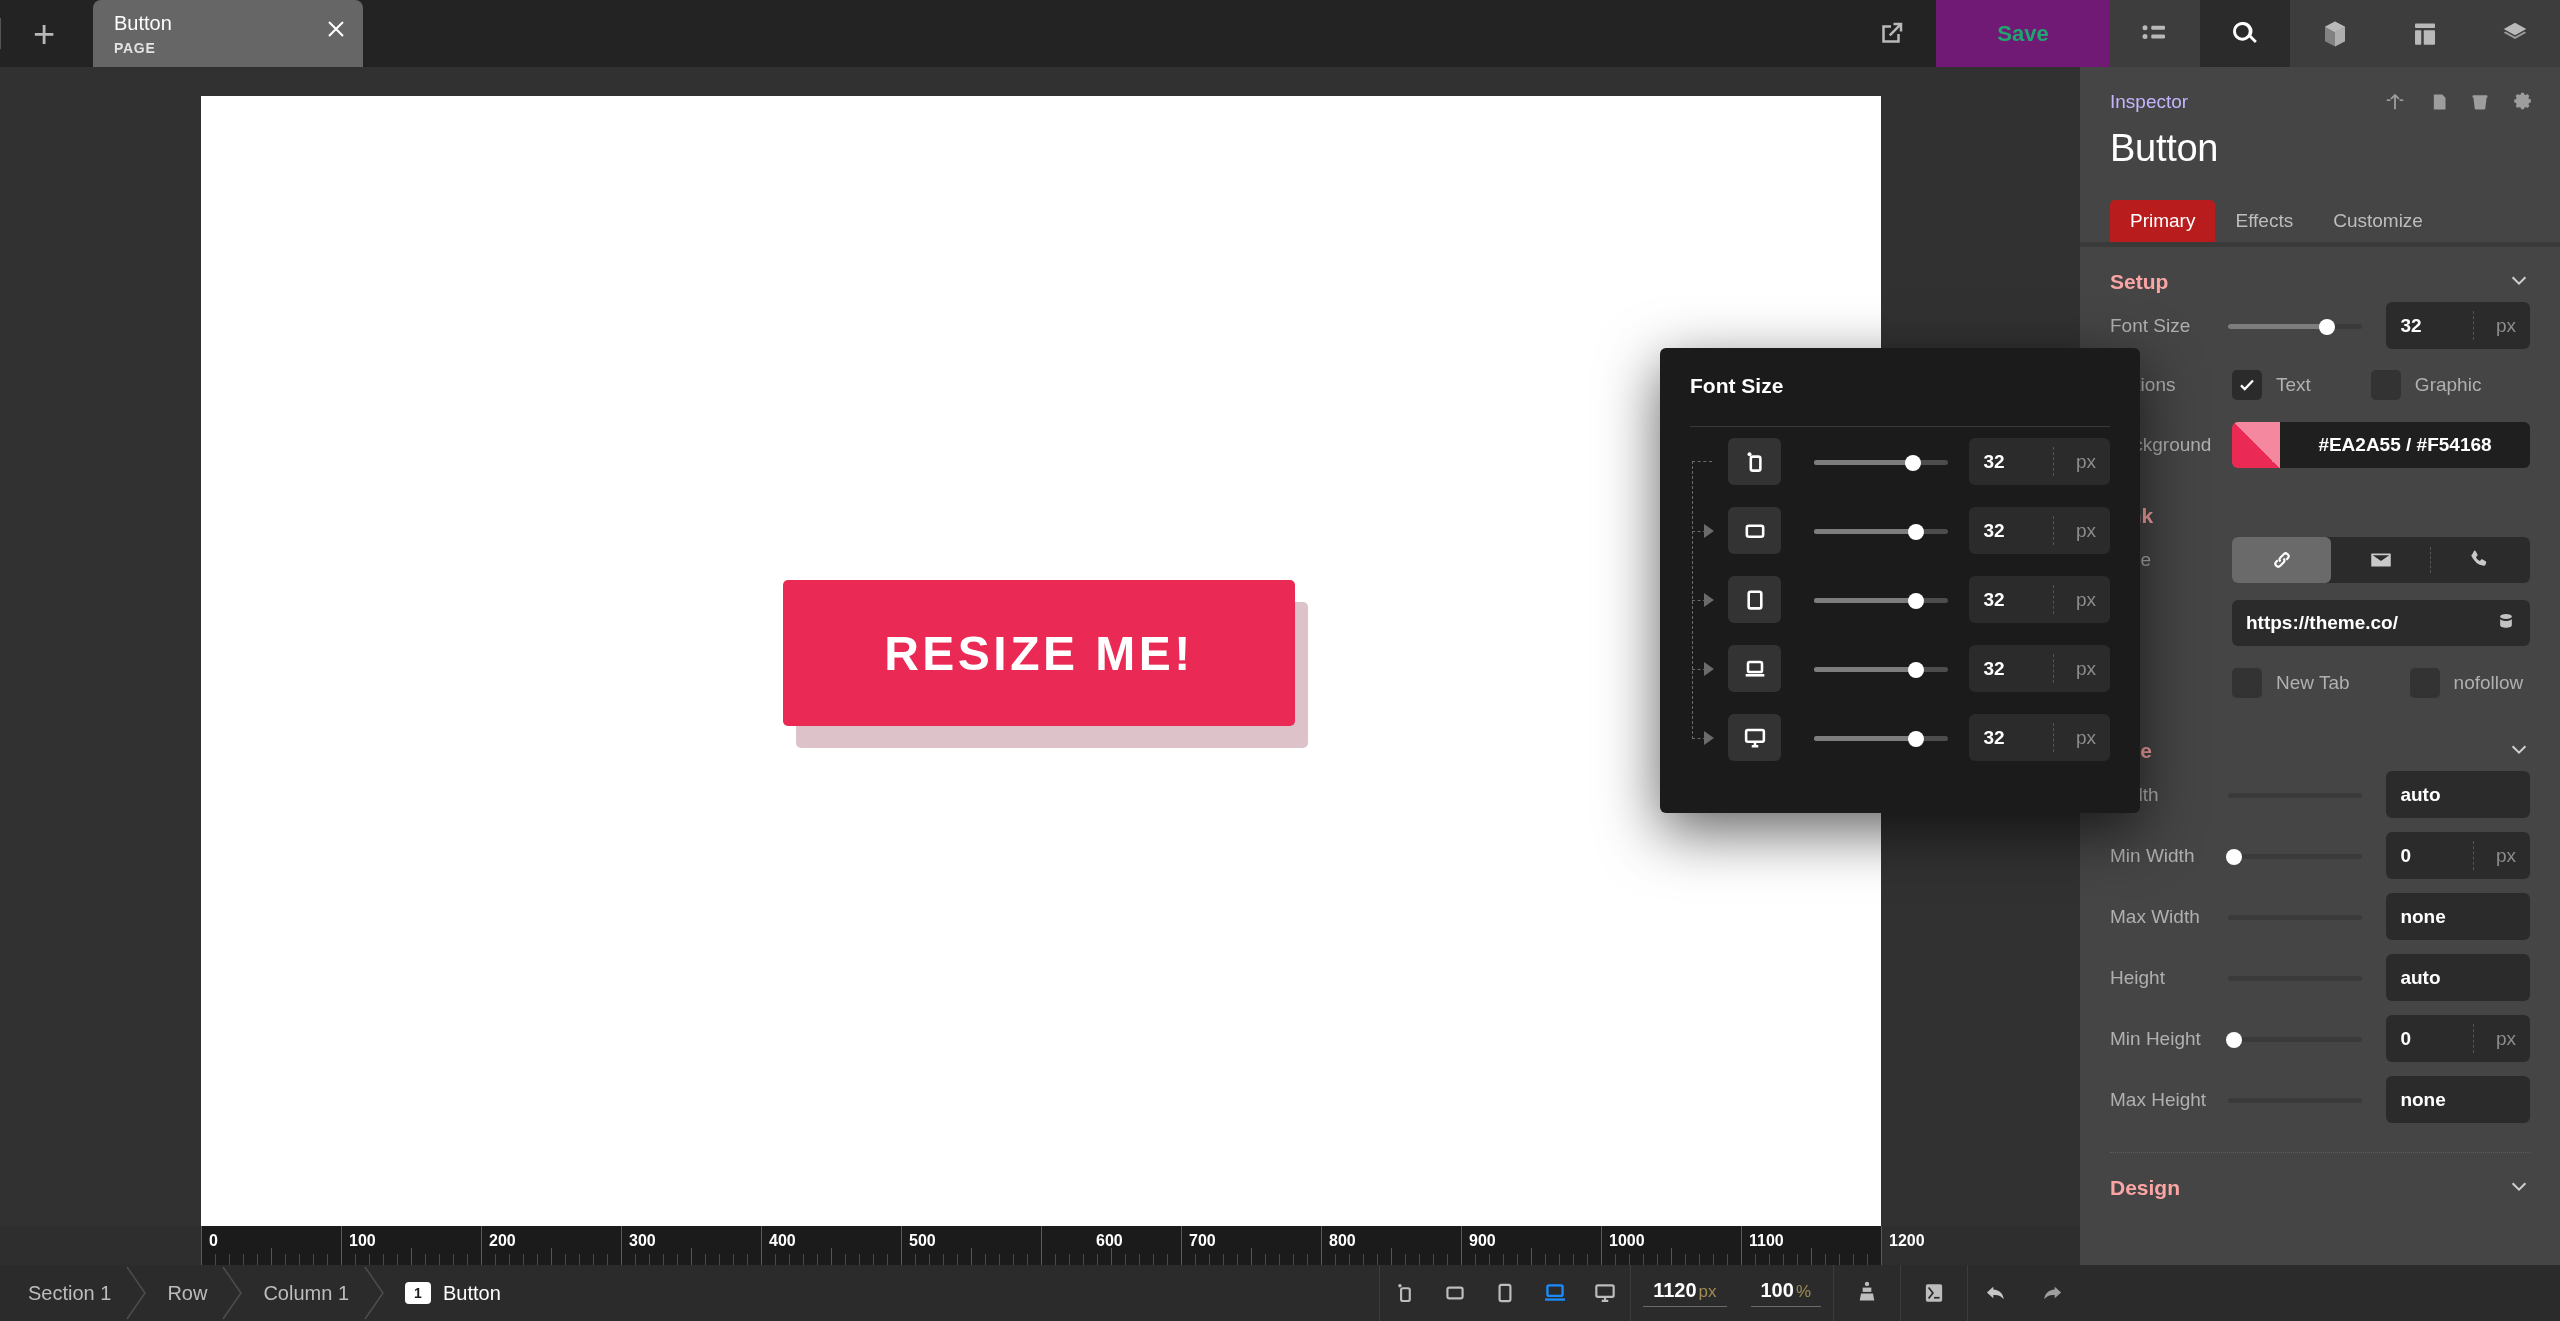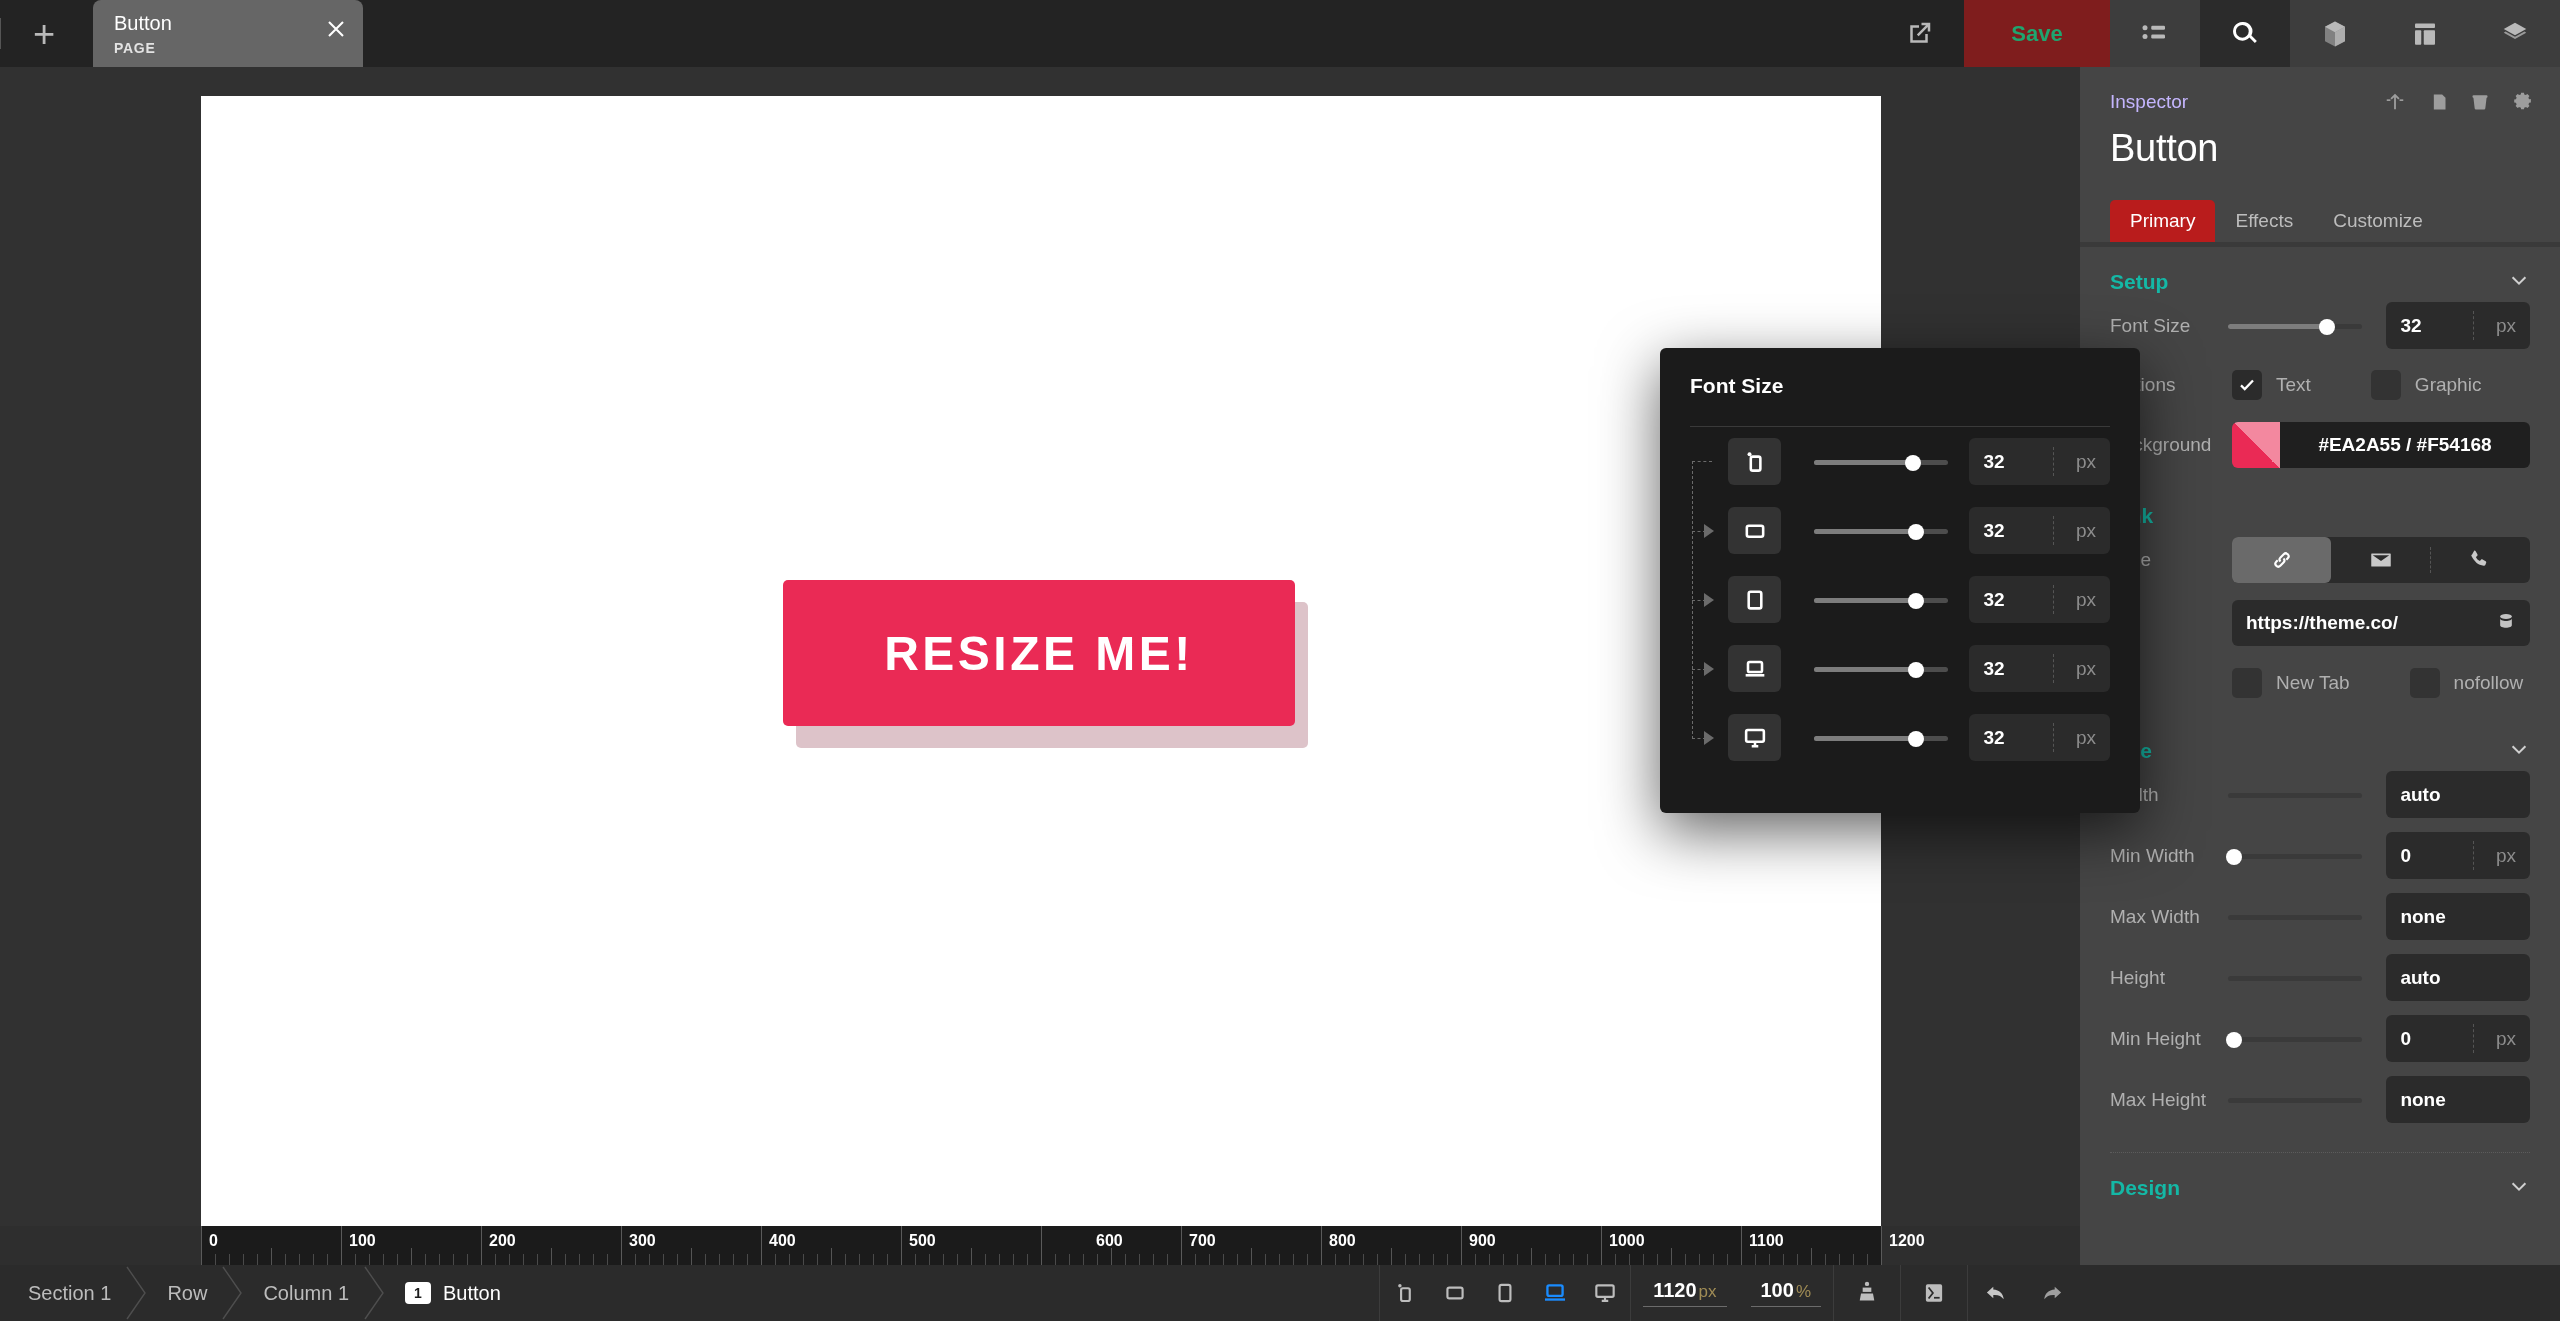--- a/index.html
+++ b/index.html
@@ -34,21 +34,21 @@
     margin-left: 6px; position: relative; padding: 13px 18px 0 21px;
   }
   .tab-title { color: #fff; font-size: 20px; line-height: 1.05; }
   .tab-sub { color: #e3e3e3; font-size: 14px; font-weight: bold; letter-spacing: 0.7px; margin-top: 6px; }
   .tab-close { position: absolute; right: 16px; top: 18px; width: 22px; height: 22px; }
   .tab-close svg { width: 22px; height: 22px; stroke: #fff; stroke-width: 2.1; fill: none; }
   .topbar-spacer { flex: 1; }
   .tb-btn { width: 90px; display: flex; align-items: center; justify-content: center; }
   .tb-btn svg { fill: #b9b9b9; }
   .tb-save {
-    width: 146px; background: #7f1d1d; color: #1fa56f;
+    width: 174px; background: #701a75; color: #1fa56f;
     display: flex; align-items: center; justify-content: center;
     font-size: 22px; font-weight: bold;
   }
   .tb-sep { background: #3d3d3d; }
   .tb-active { background: #2b2b2b; }
   .tb-active svg { fill: #ffffff; }
 
   
   .canvasarea {
     position: absolute; top: 67px; left: 0; width: 2080px; height: 1159px;
@@ -110,21 +110,21 @@
   .insp-kicker { color: #c4b5fd; font-size: 19px; }
   .insp-title { color: #fff; font-size: 38px; margin-top: 14px; letter-spacing: -0.3px; }
   .insp-actions { position: absolute; right: 26px; top: 24px; display: flex; gap: 22px; align-items: center; }
   .insp-actions svg { fill: #9d9d9d; }
   .insp-tabs { display: flex; margin: 30px 0 0 30px; gap: 0; }
   .insp-tab { padding: 10px 20px; color: #bdbdbd; font-size: 19px; border-top-left-radius: 5px; border-top-right-radius: 5px; }
   .insp-tab.active { background: #b91c1c; color: #fff; }
   .insp-tabs-underline { height: 5px; background: #3a3a3a; }
 
   .sec-head { display: flex; align-items: center; justify-content: space-between; padding: 22px 30px 0 30px; }
-  .sec-head .t { color: #14b8a6; font-size: 21px; font-weight: bold; }
+  .sec-head .t { color: #fca5a5; font-size: 21px; font-weight: bold; }
   .chev svg { stroke: #d0d0d0; fill: none; stroke-width: 2.2; }
 
   .field { display: flex; align-items: center; padding: 0 30px; height: 61px; }
   .field .lbl { width: 122px; color: #b0b0b0; font-size: 19px; }
   .isl { position: relative; width: 134px; height: 20px; }
   .isl .track { position: absolute; top: 8px; left: 0; width: 134px; height: 5px; background: #3a3a3a; border-radius: 3px; }
   .isl .fill { position: absolute; top: 8px; left: 0; height: 5px; background: #7d7d7d; border-radius: 3px; }
   .isl .knob { position: absolute; top: 3px; width: 16px; height: 16px; background: #fff; border-radius: 50%; }
   .ibox {
     width: 148px; height: 47px; background: #2b2b2b; border-radius: 6px;

